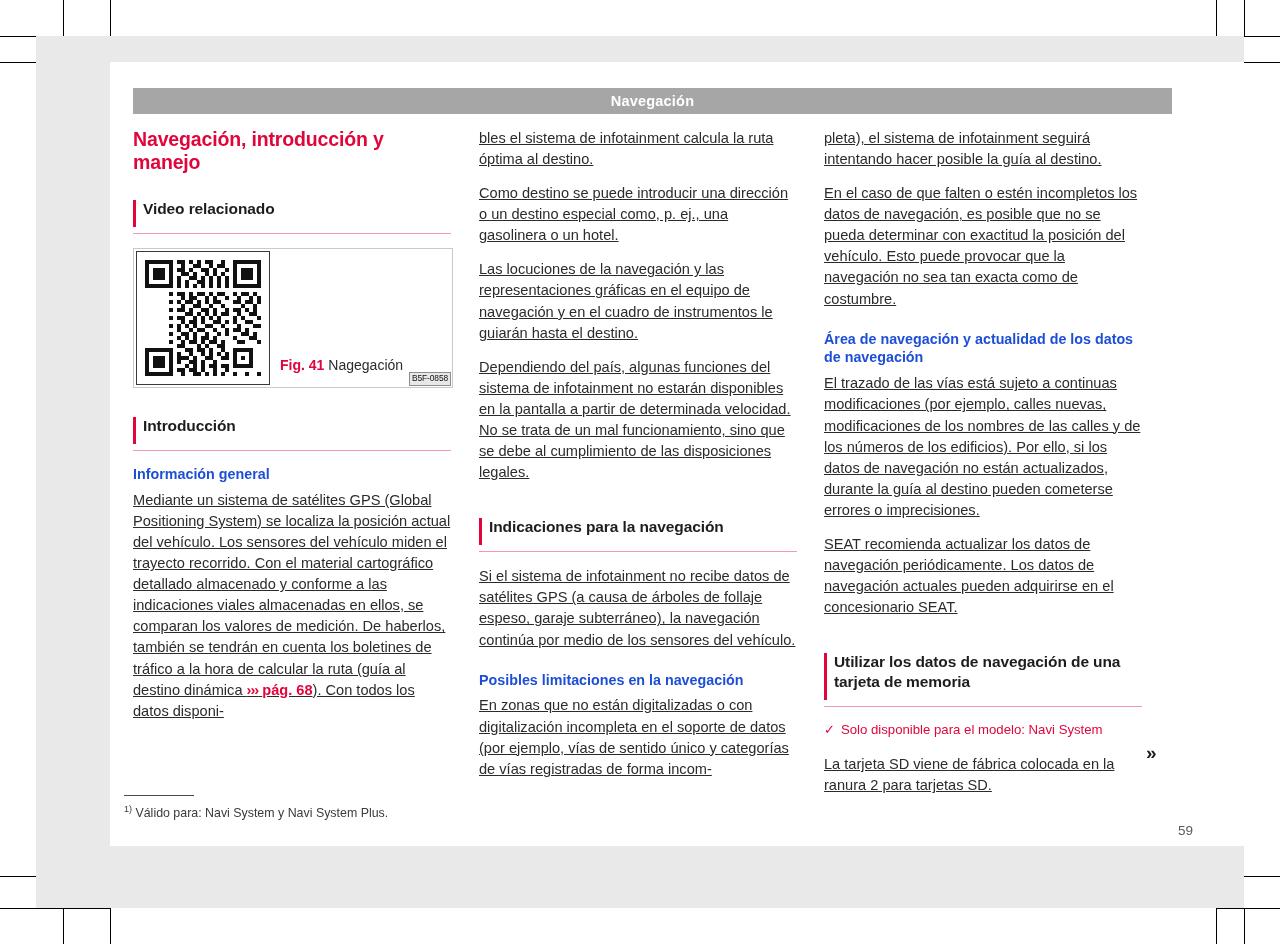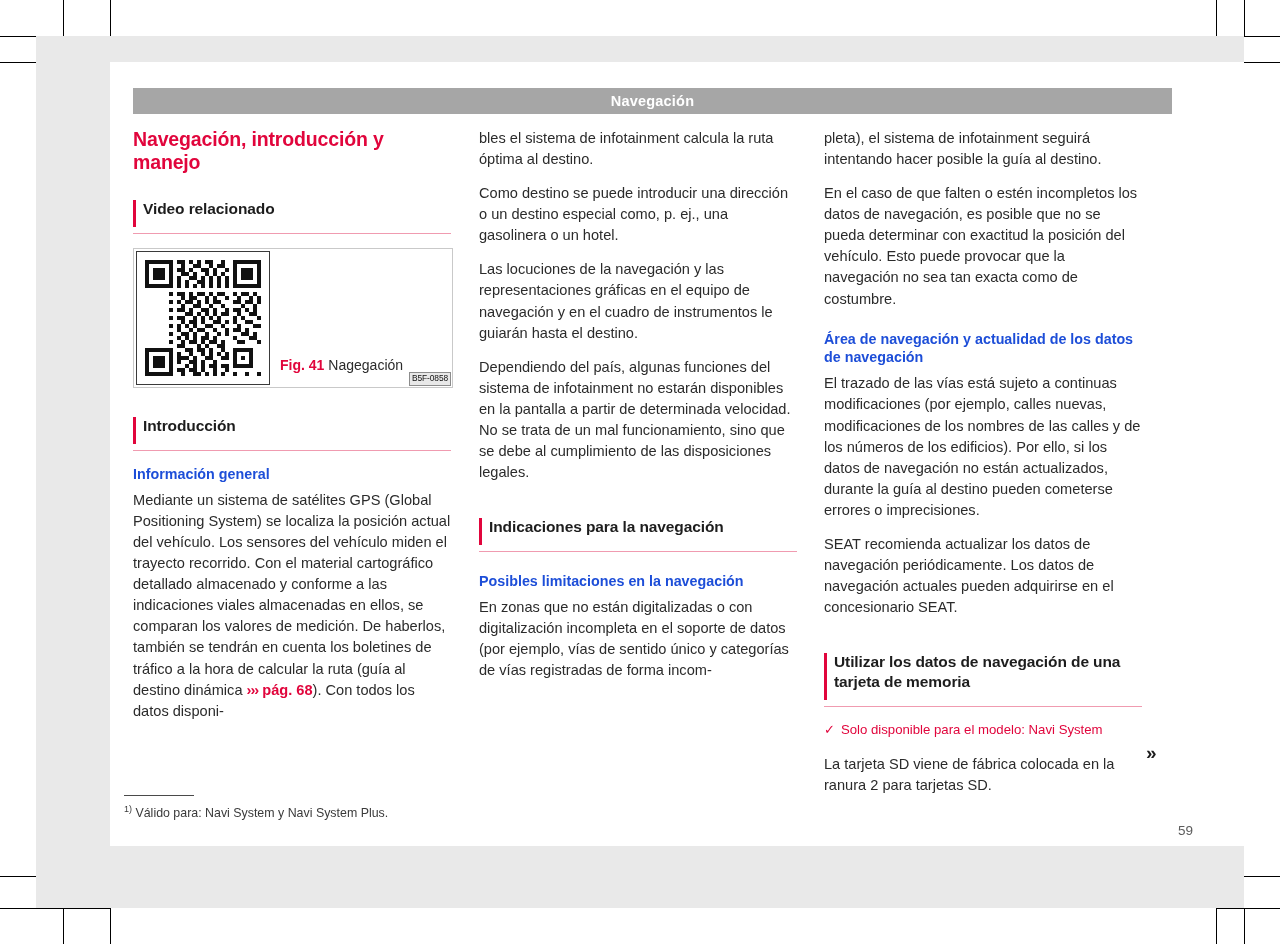--- a/index.html
+++ b/index.html
@@ -137,20 +137,21 @@
     font-weight: bold;
     color: #1d4ed8;
     margin: 0 0 6px 0;
     line-height: 1.32;
   }
   .sub-head.spaced { margin-top: 20px; }
 
   p.body {
     margin: 0 0 13px 0;
     text-align: left;
+    text-decoration: underline;
   }
   p.body:last-child { margin-bottom: 0; }
 
   .ref-arrow {
     color: #e1053c;
     font-weight: bold;
     letter-spacing: -1px;
   }
   .ref-link {
     color: #e1053c;
@@ -513,20 +514,21 @@
   <div class="col col-2">
     <p class="body">bles el sistema de infotainment calcula la ruta óptima al destino.</p>
     <p class="body">Como destino se puede introducir una dirección o un destino especial como, p. ej., una gasolinera o un hotel.</p>
     <p class="body">Las locuciones de la navegación y las representaciones gráficas en el equipo de navegación y en el cuadro de instrumentos le guiarán hasta el destino.</p>
     <p class="body">Dependiendo del país, algunas funciones del sistema de infotainment no estarán disponibles en la pantalla a partir de determinada velocidad. No se trata de un mal funcionamiento, sino que se debe al cumplimiento de las disposiciones legales.</p>
 
     <div class="section-head" style="margin-top:34px;">
       <span class="sh-text">Indicaciones para la navegación</span>
     </div>
 
+    <p class="body">Si el sistema de infotainment no recibe datos de satélites GPS (a causa de árboles de follaje espeso, garaje subterráneo), la navegación continúa por medio de los sensores del vehículo.</p>
 
     <p class="sub-head spaced">Posibles limitaciones en la navegación</p>
 
     <p class="body">En zonas que no están digitalizadas o con digitalización incompleta en el soporte de datos (por ejemplo, vías de sentido único y categorías de vías registradas de forma incom-</p>
   </div>
 
   <div class="col col-3">
     <p class="body">pleta), el sistema de infotainment seguirá intentando hacer posible la guía al destino.</p>
     <p class="body">En el caso de que falten o estén incompletos los datos de navegación, es posible que no se pueda determinar con exactitud la posición del vehículo. Esto puede provocar que la navegación no sea tan exacta como de costumbre.</p>
 

